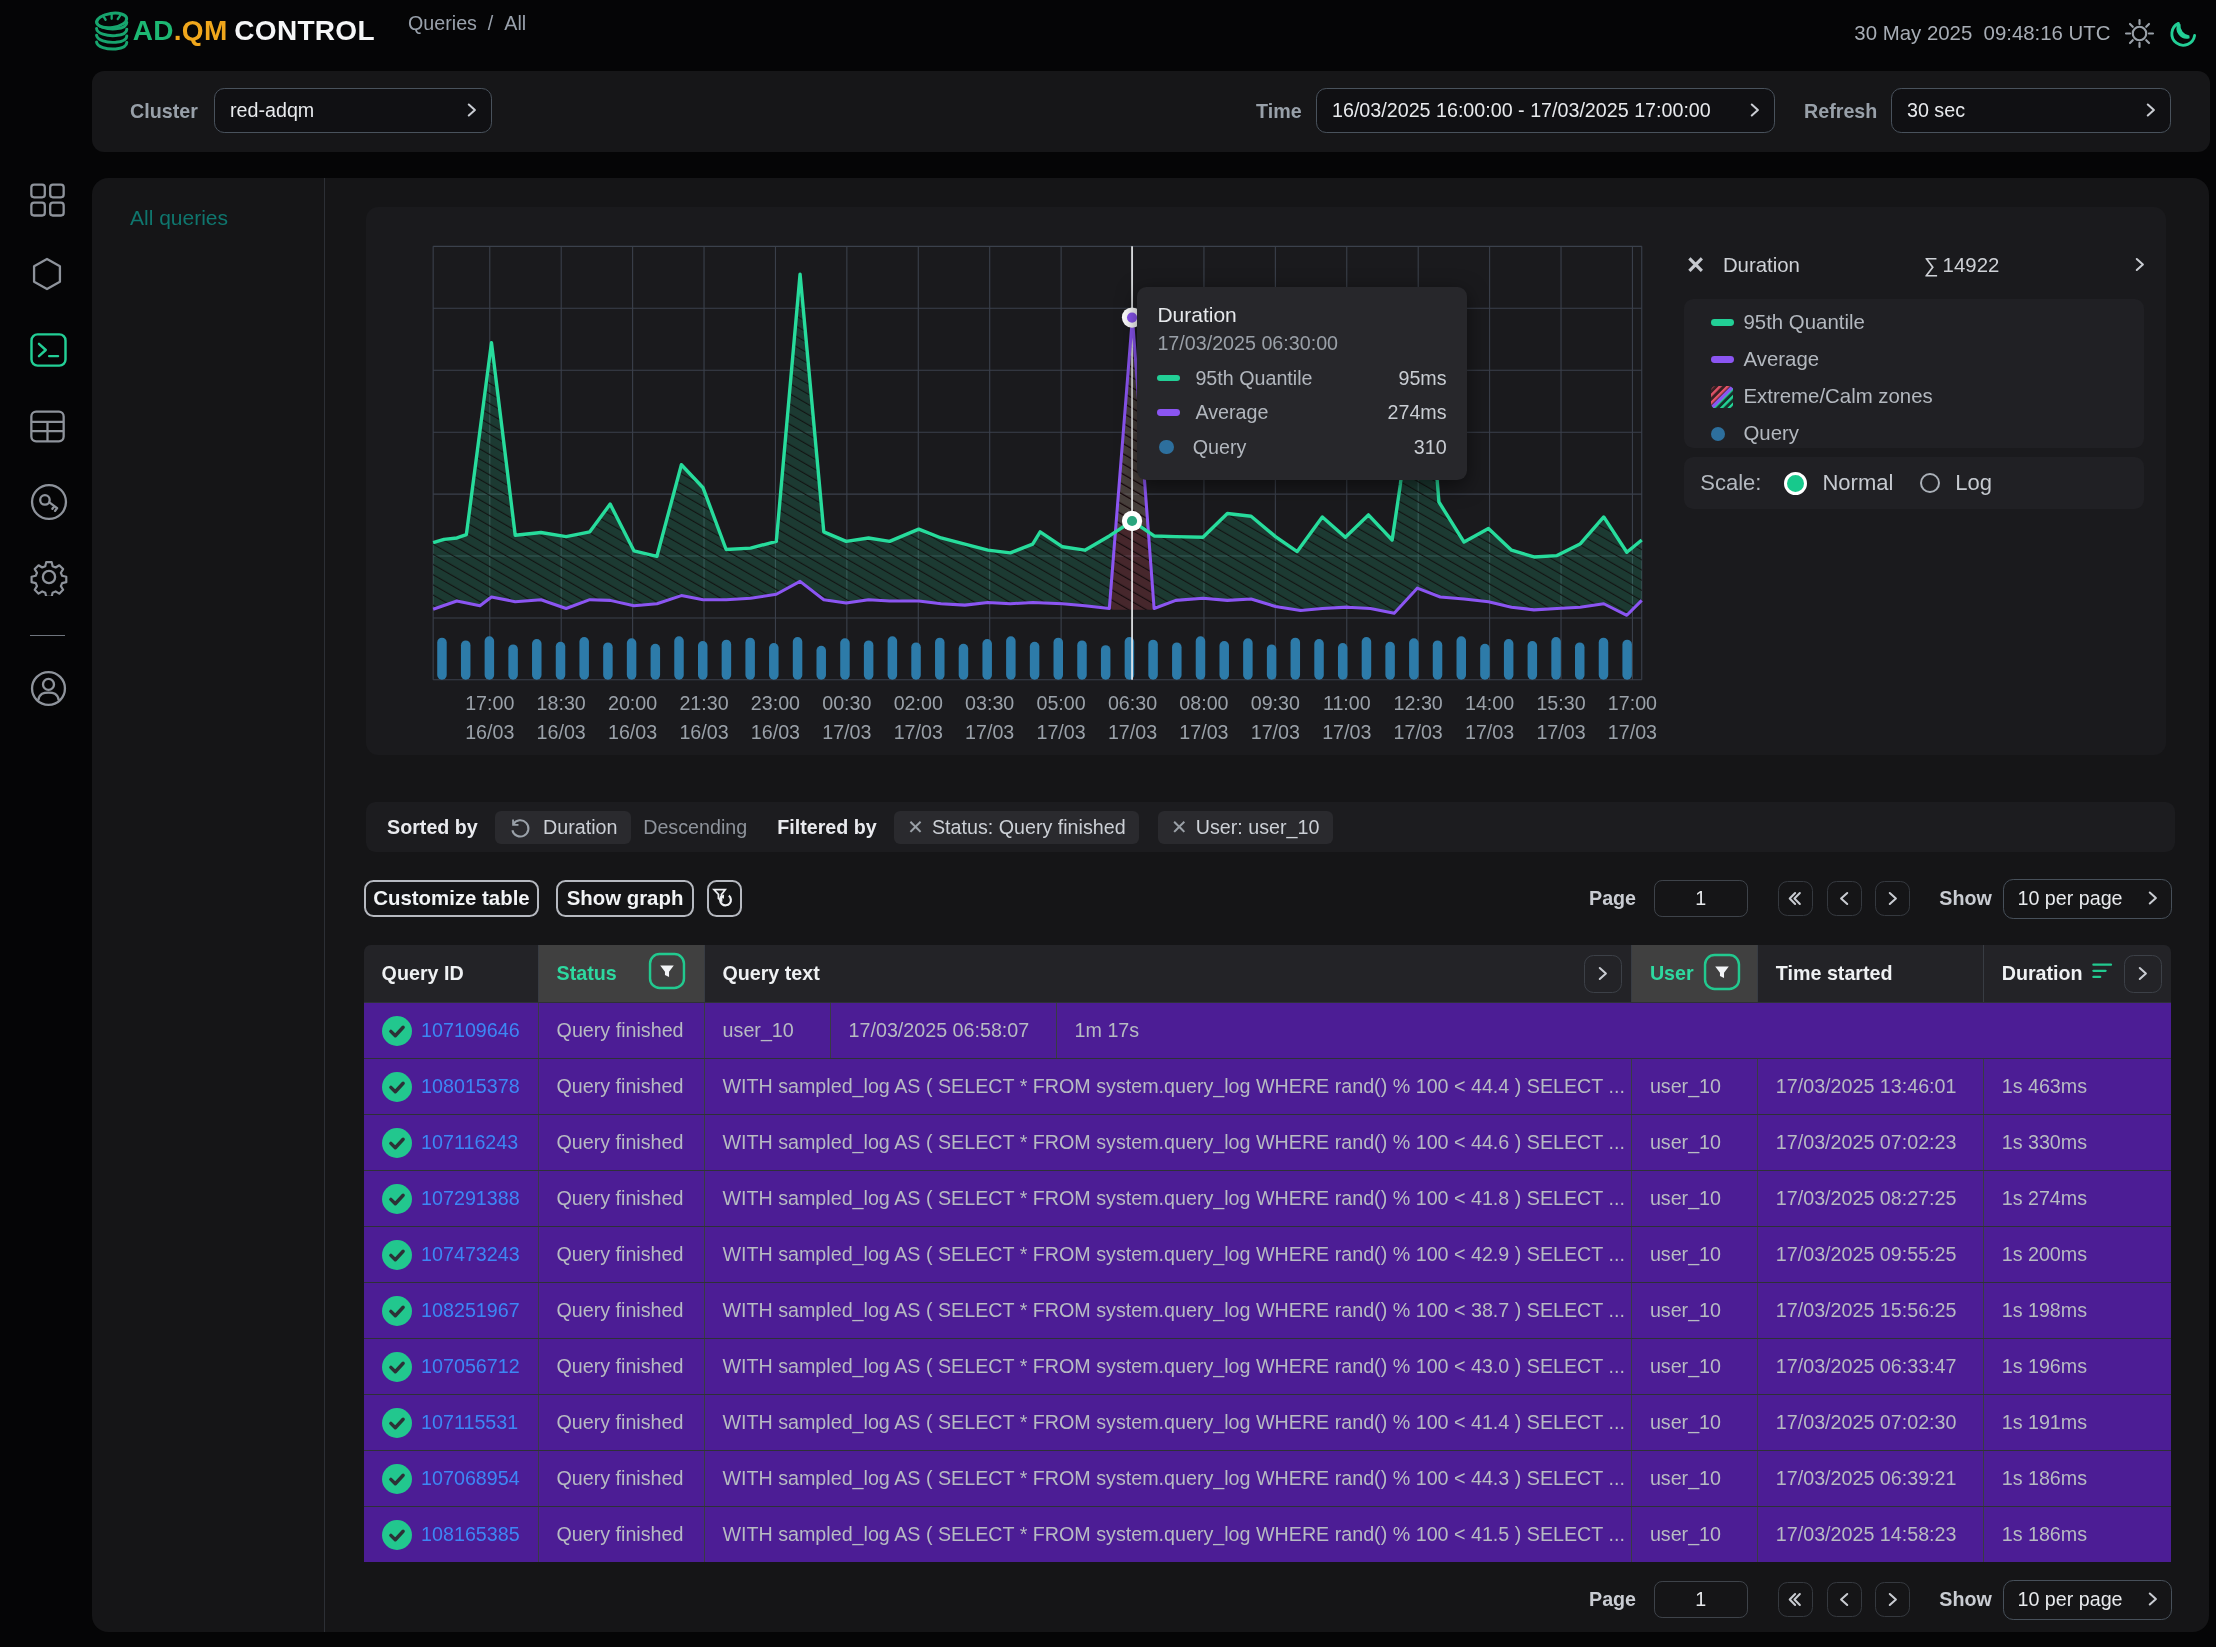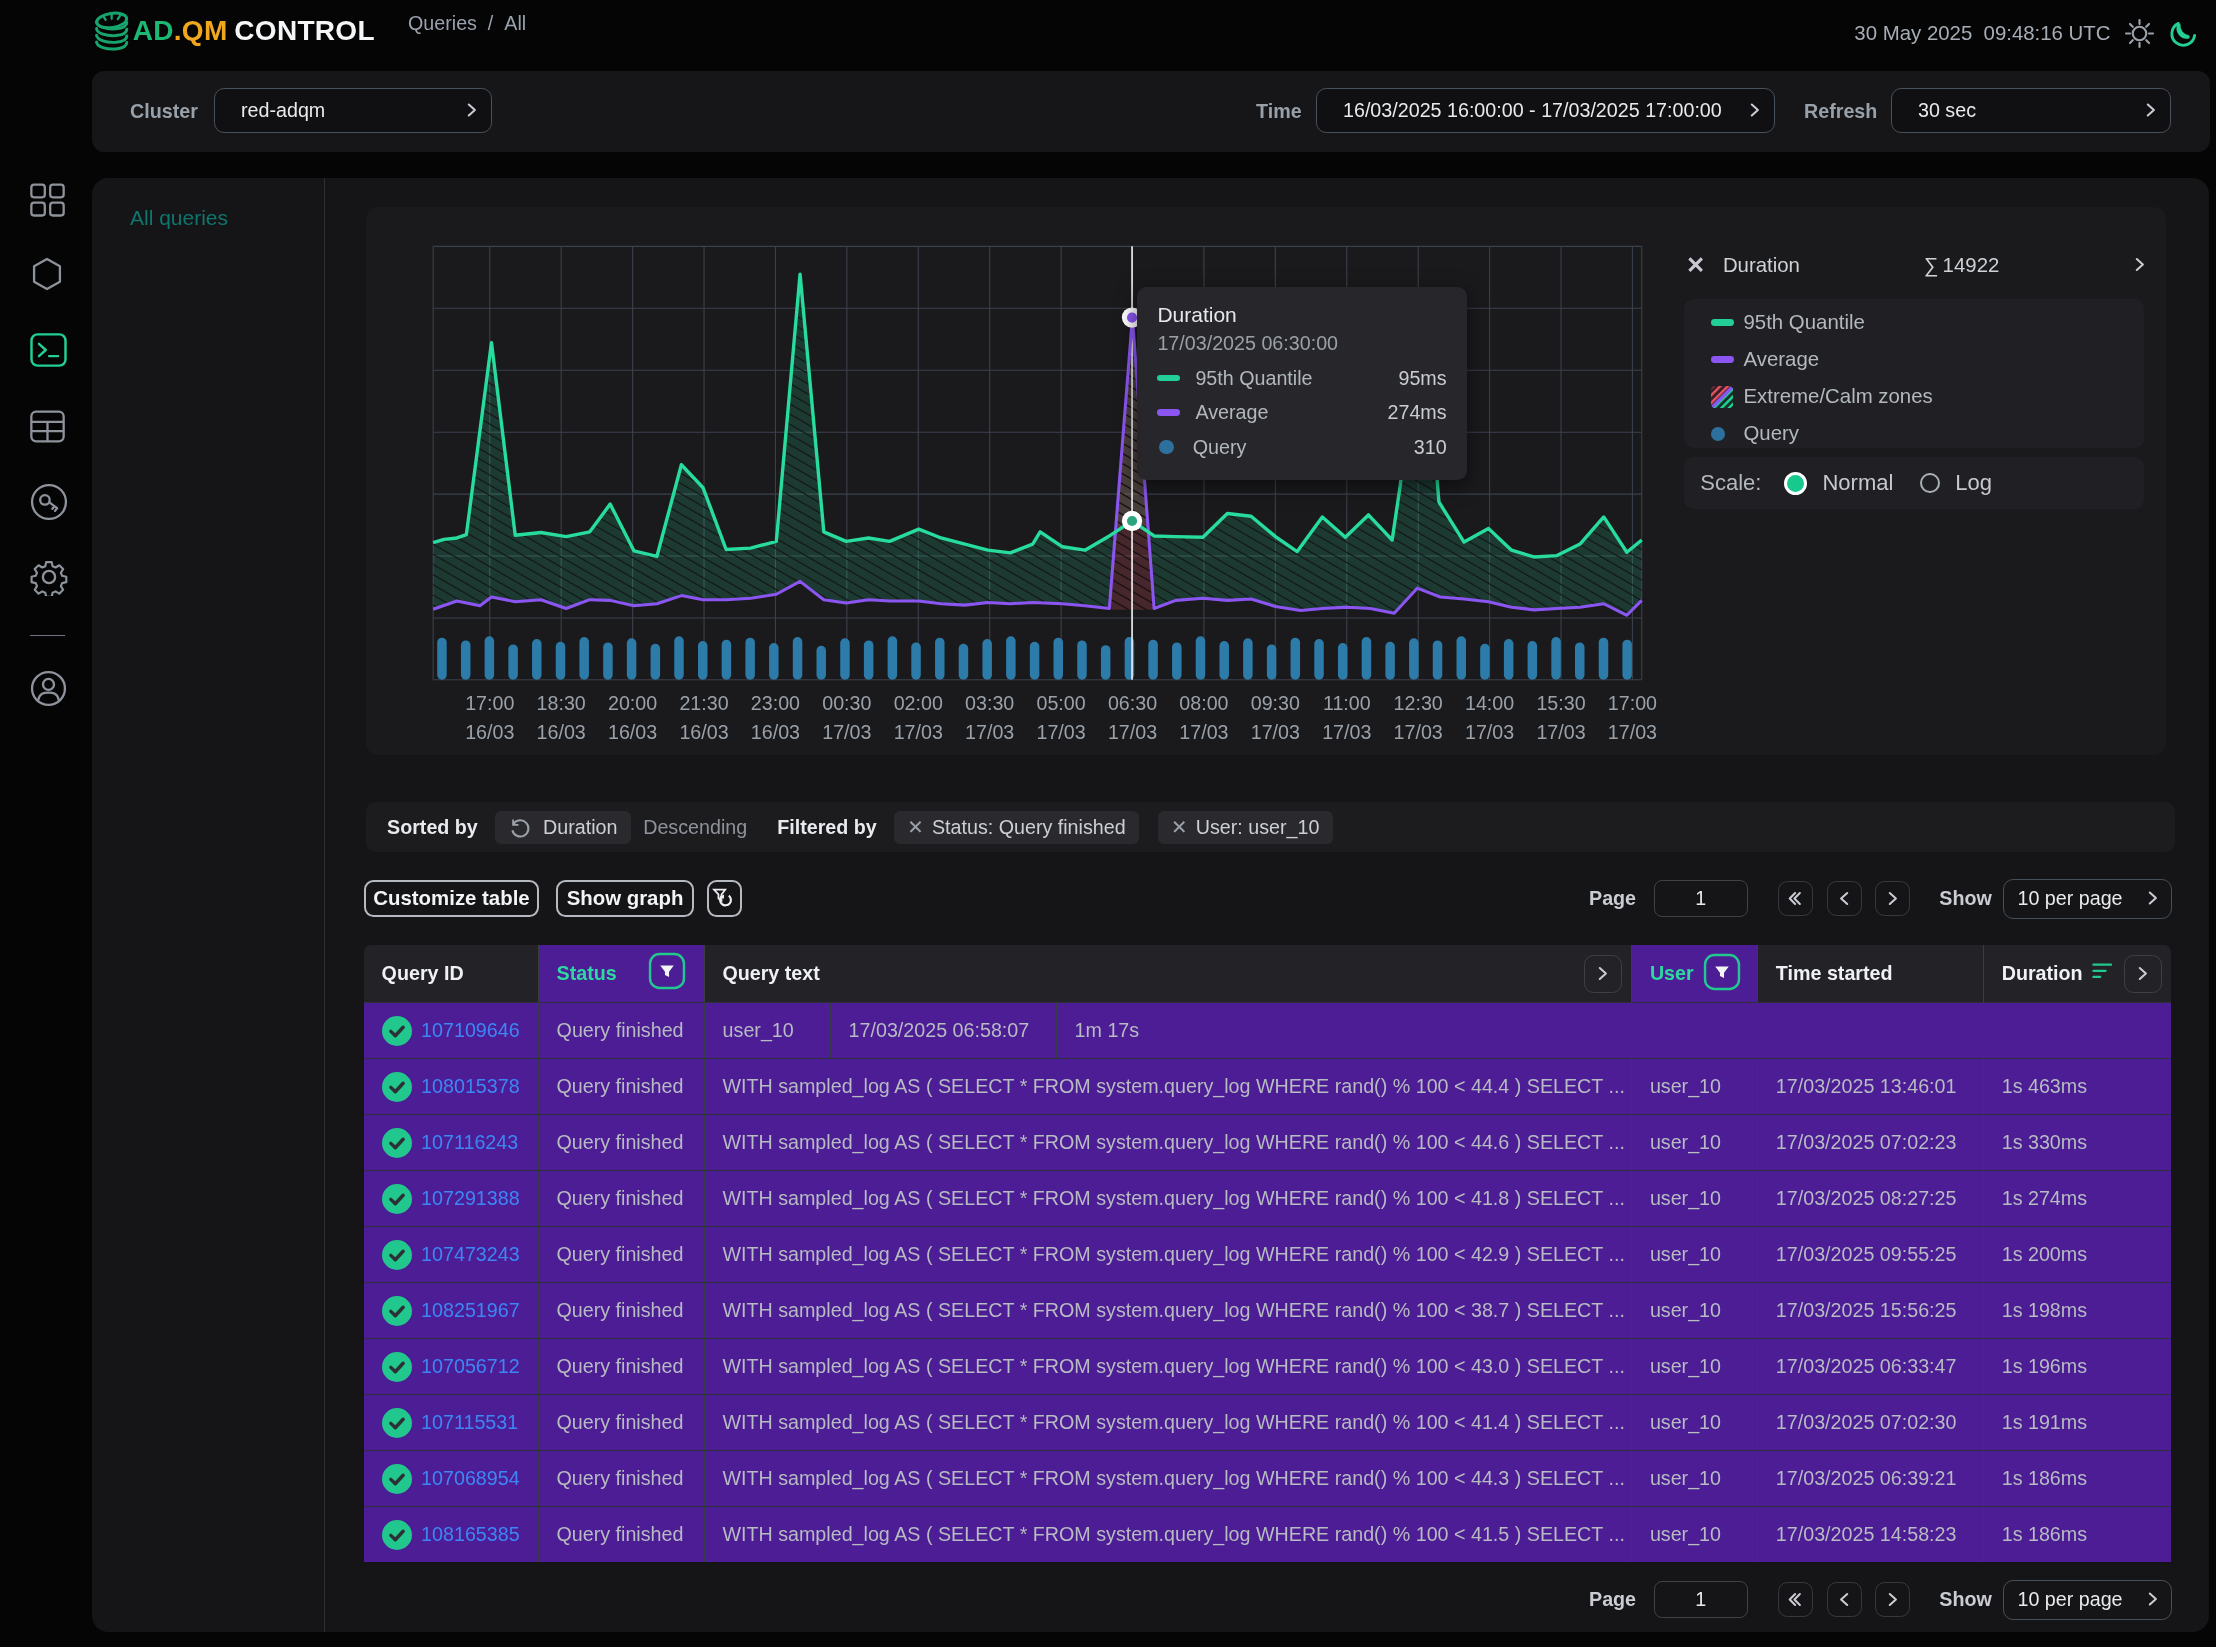--- a/index.html
+++ b/index.html
@@ -9,21 +9,21 @@
 
 .logo { left:92px; top:10.2px; display:flex; align-items:center; }
 .logotxt { font-size:28px; font-weight:800; letter-spacing:0.3px; margin-left:2.7px; }
 .lg1 { color:#1db873; } .lg2 { color:#f0a71c;margin-top:31px; } .lg3 { color:#f5f6f7; margin-left:6.8px; }
 .crumbs { left:408px; top:12.2px; font-size:19.7px; color:#99a1ac; }
 .dt { right:16.3px; top:17.6px; font-size:20.4px; color:#a7adb5; display:flex; align-items:center; gap:13.6px; }
 
 
 .topbar { left:92px; top:71px; width:2118px; height:81px; background:#161618; border-radius:12.2px; }
 .blabel { position:absolute; top:100px; font-size:19.7px; font-weight:bold; color:#98a0a9; }
-.select { position:absolute; top:88px; height:45px; border:1.7px solid #49525c; border-radius:10.2px; background:#101013; color:#e8eaed; font-size:19.7px; display:flex; align-items:center; padding:0 26px; }
+.select { position:absolute; top:88px; height:45px; border:1.7px solid #49525c; border-radius:10.2px; background:#101013; color:#e8eaed; font-size:19.7px; display:flex; align-items:center; padding:0 15px; }
 .select .sc { position:absolute; right:12.2px; top:50%; transform:translateY(-50%); }
 
 
 .sb { left:30px; }
 
 
 #main { left:92px; top:178px; width:2117px; height:1454px; background:#151517; border-radius:16.3px; overflow:hidden; }
 .vdiv { left:324px; top:178px; width:1.4px; height:1454px; background:#2c2f35; }
 .allq { left:130px; top:206px; font-size:21px; color:#0f766e; }
 
@@ -70,21 +70,21 @@
 .pschev { position:absolute; right:11px; top:50%; transform:translateY(-50%); }
 
 
 #table { left:364px; top:945px; width:1807px; }
 .th { display:flex; height:57px; background:#232327; border-radius:6.8px 6.8px 0 0; overflow:hidden; }
 .tr { display:flex; height:56px; background:#4c1d95; border-top:1.4px solid #2e3137; }
 .td,.hd { display:flex; align-items:center; padding-left:17.6px; font-size:19.7px; color:#b7bbc2; border-right:1.4px solid #383c43; overflow:hidden; white-space:nowrap; }
 .hd { font-weight:bold; color:#eff1f3; font-size:19.7px; }
 .c1 { width:175px; } .c2 { width:166px; } .c3 { width:928px; } .c4 { width:126px; } .c5 { width:226px; } .c6 { width:187px; border-right:none; }
 .hl { color:#2dd9a0; }
-.hd.hilite { background:#4c1d95; }
+.hd.hilite { background:#404040; }
 .chk { margin-right:9.5px; display:flex; }
 .qid { color:#3d87f5; }
 .hbtn { width:38px; height:38px; margin-left:auto; margin-right:9.5px; display:flex; align-items:center; justify-content:center; border:1.7px solid #3c4047; border-radius:9.5px; }
 </style></head>
 <body>
 <div id="page">
 
 <div class="abs logo">
       <svg width="38" height="41" viewBox="0 0 56 61" fill="none" stroke="#17a56e">
         <g stroke-width="4.4" stroke-linecap="round">

